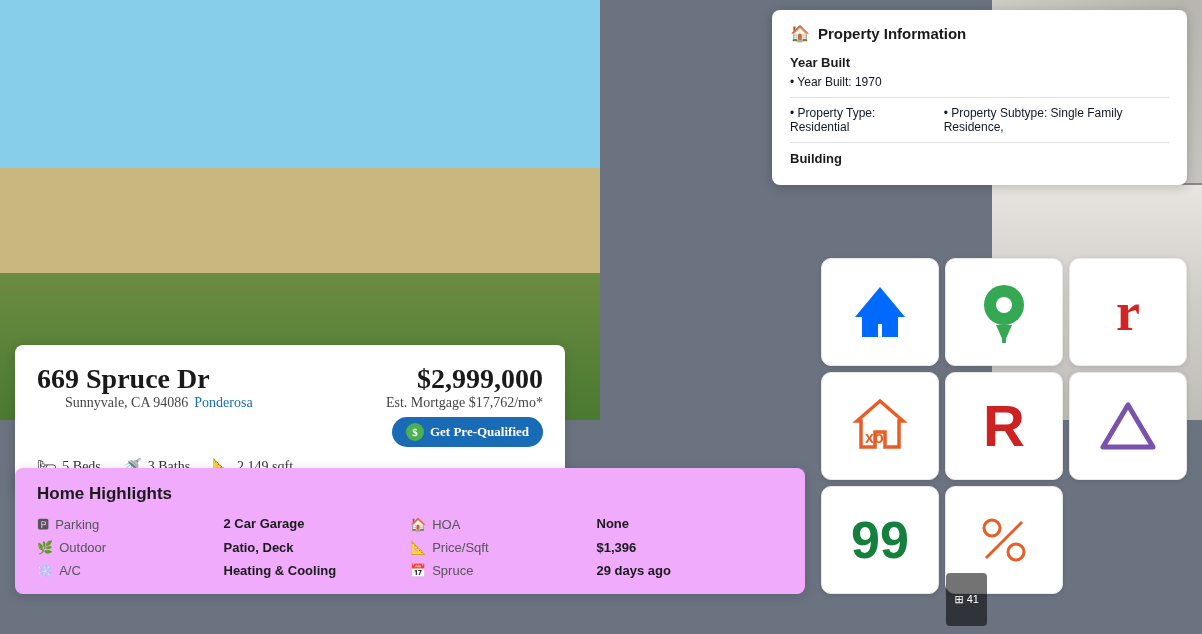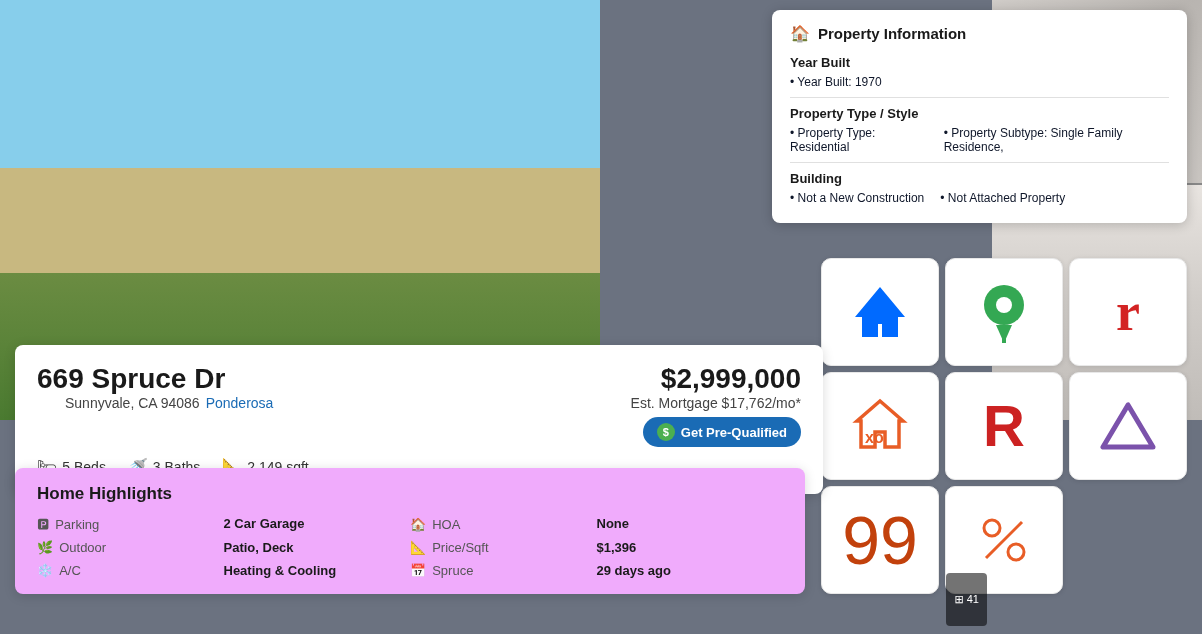--- a/index.html
+++ b/index.html
@@ -45,26 +45,27 @@
       width: 210px;
       height: 235px;
       background: linear-gradient(180deg, #e8e4e0 0%, #d0ccc8 50%, #c0bcb8 100%);
     }
 
     
     .address-card {
       position: absolute;
       top: 345px;
       left: 15px;
-      width: 808px;
+      width: 550px;
       background: white;
       border-radius: 8px;
       padding: 18px 22px;
       box-shadow: 0 2px 12px rgba(0,0,0,0.15);
       z-index: 10;
+      font-family: Liberation Serif, serif;
     }
     .address-top {
       display: flex;
       justify-content: space-between;
       align-items: flex-start;
       margin-bottom: 6px;
     }
     .address-title {
       font-size: 28px;
       font-weight: 700;
@@ -257,23 +258,23 @@
     .redfin-r {
       font-size: 58px;
       font-weight: 900;
       color: #cc2222;
       font-family: Arial Black, sans-serif;
       line-height: 1;
     }
 
     
     .ninety-nine {
-      font-size: 68px;
-      font-weight: 400;
-      color: #c2410c;
+      font-size: 52px;
+      font-weight: 700;
+      color: #15803d;
       font-family: Arial Black, sans-serif;
       line-height: 1;
     }
 
     
     .img-count-badge {
       position: absolute;
       bottom: 8px;
       right: 215px;
       background: rgba(0,0,0,0.55);
@@ -303,31 +304,26 @@
 <div class="property-info-panel">
   <div class="panel-header">
     <span class="panel-header-icon">🏠</span>
     <span class="panel-header-title">Property Information</span>
   </div>
   <div class="panel-section-title">Year Built</div>
   <div class="panel-row">
     <div class="panel-item">• Year Built: 1970</div>
   </div>
   <div class="panel-divider"></div>
-  <div class="panel-section-title">Property Type / Style</div>
   <div class="panel-row">
     <div class="panel-item">• Property Type: Residential</div>
     <div class="panel-item">• Property Subtype: Single Family Residence,</div>
   </div>
   <div class="panel-divider"></div>
   <div class="panel-section-title">Building</div>
-  <div class="panel-row">
-    <div class="panel-item">• Not a New Construction</div>
-    <div class="panel-item">• Not Attached Property</div>
-  </div>
 </div>
 
 <div class="logo-grid">
 
   <div class="logo-card">
     <svg width="60" height="60" viewBox="0 0 60 60">
       <polygon points="30,5 5,35 12,35 12,55 28,55 28,42 32,42 32,55 48,55 48,35 55,35" fill="#006aff"></polygon>
     </svg>
   </div>
 

